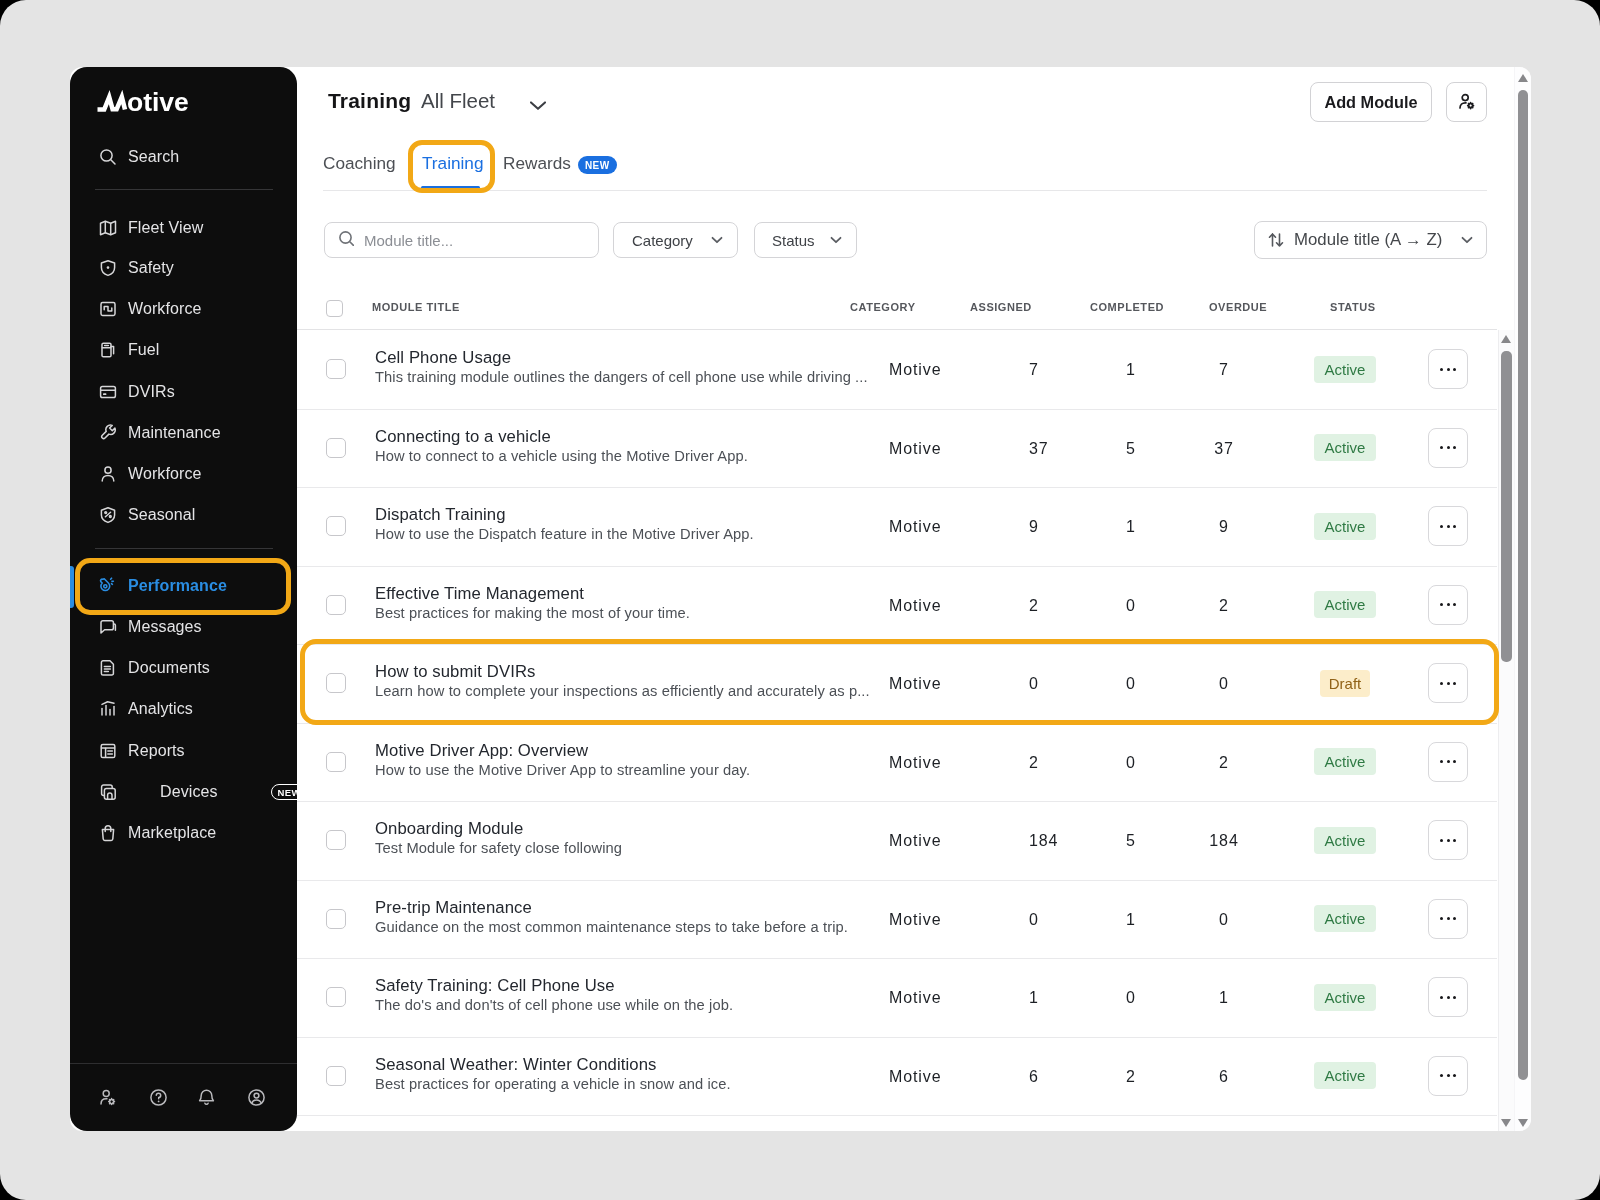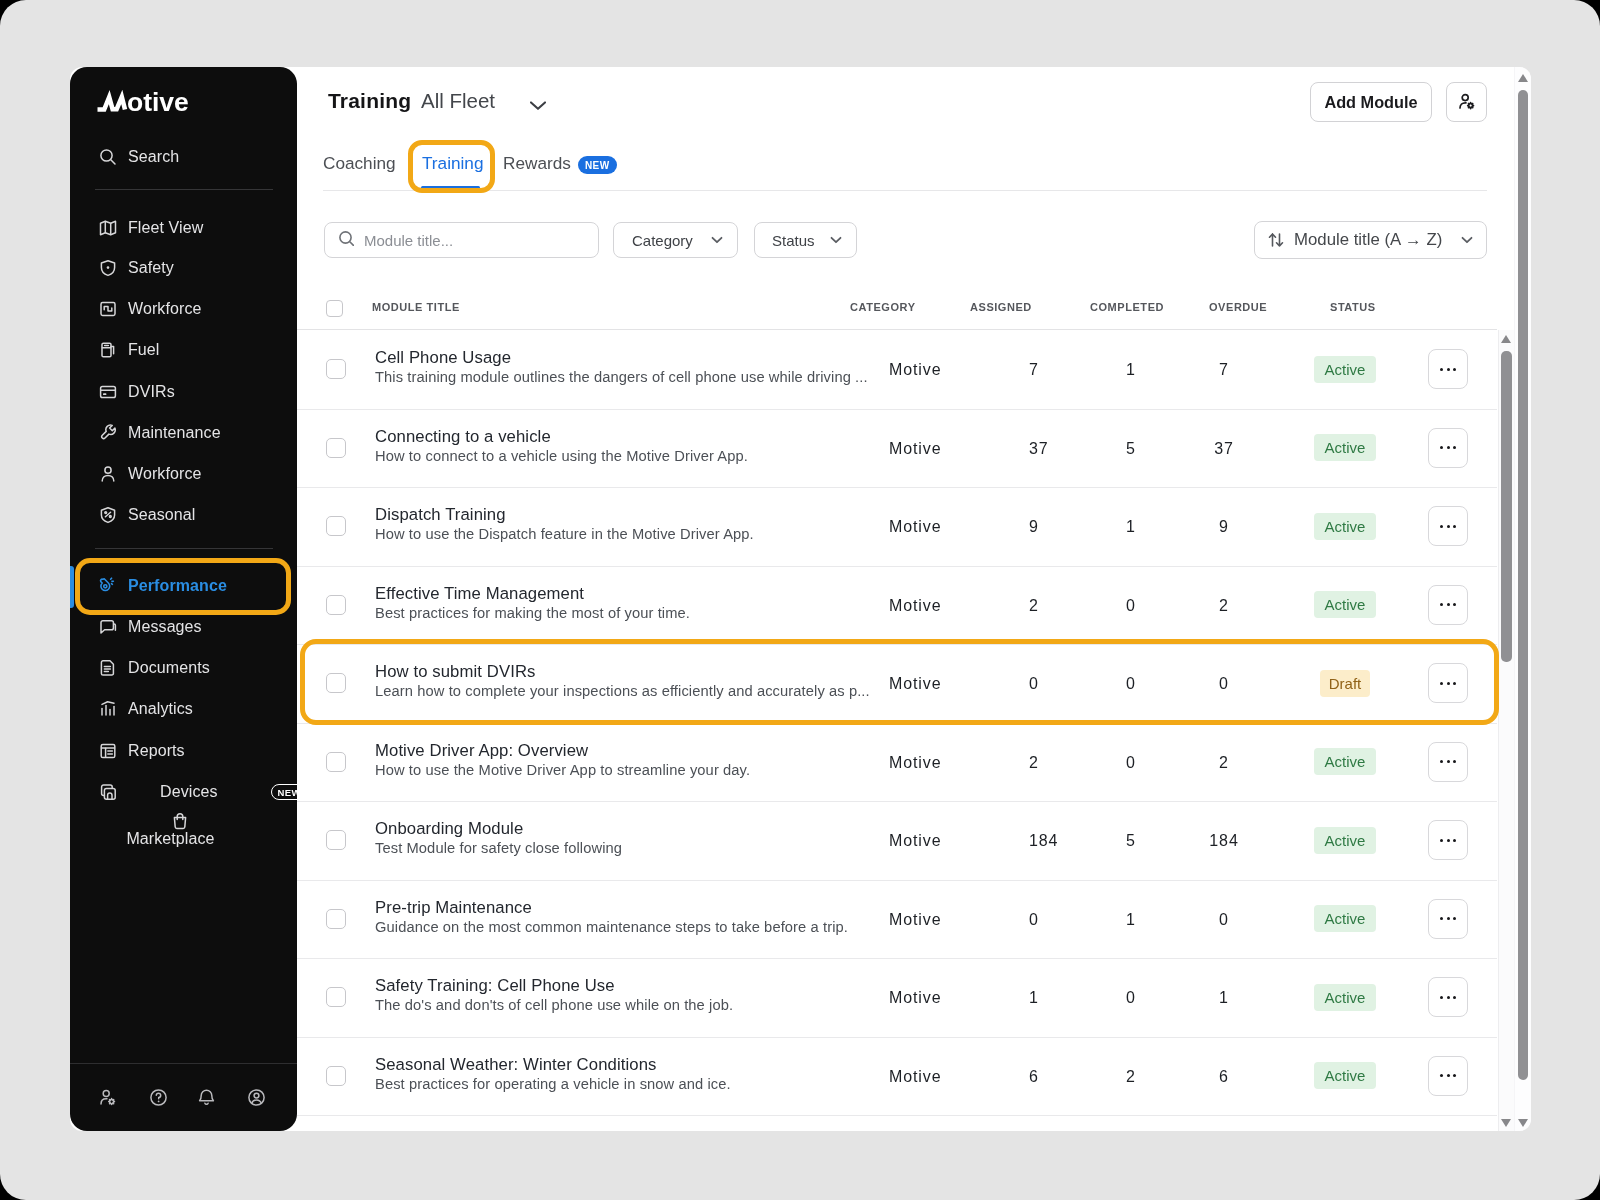--- a/index.html
+++ b/index.html
@@ -206,21 +206,21 @@
         <span class="sic">
           <svg class="" width="18" height="18" viewBox="0 0 18 18" fill="none" stroke="#d6d6d8" stroke-width="1.5" stroke-linecap="round" stroke-linejoin="round">
             <path d="M5.4 12.6 H4.6 A2 2 0 0 1 2.6 10.6 V4 A2 2 0 0 1 4.6 2 H11.2 A2 2 0 0 1 13.2 4 V4.8"></path>
             <rect x="5.4" y="5.4" width="10.8" height="10.8" rx="2"></rect>
             <path d="M8.6 16 V12.2 A2.2 2.2 0 0 1 13 12.2 V16"></path>
           </svg>
         </span>
         <span class="slb">Devices</span>
         <span class="newpill">NEW</span>
       </div>
-      <div class="sit" style="top:745.0px;flex-direction:column;">
+      <div class="sit" style="top:745.0px;">
         <span class="sic">
           <svg class="" width="18" height="18" viewBox="0 0 18 18" fill="none" stroke="#d6d6d8" stroke-width="1.5" stroke-linecap="round" stroke-linejoin="round">
             <path d="M3.4 5.6 H14.6 L13.8 15 A1.6 1.6 0 0 1 12.2 16.4 H5.8 A1.6 1.6 0 0 1 4.2 15 Z"></path>
             <path d="M6.2 7.6 V4.6 A2.8 2.8 0 0 1 11.8 4.6 V7.6"></path>
           </svg>
         </span>
         <span class="slb">Marketplace</span>
       </div>
       <div class="sdiv" style="top:995.5px;left:0;width:227px;background:#2e2e30;"></div>
       <div class="bic" style="left:28px;"><svg class="" width="19" height="19" viewBox="0 0 19 19" fill="none" stroke="#b9b9bc" stroke-width="1.5" stroke-linecap="round" stroke-linejoin="round">

